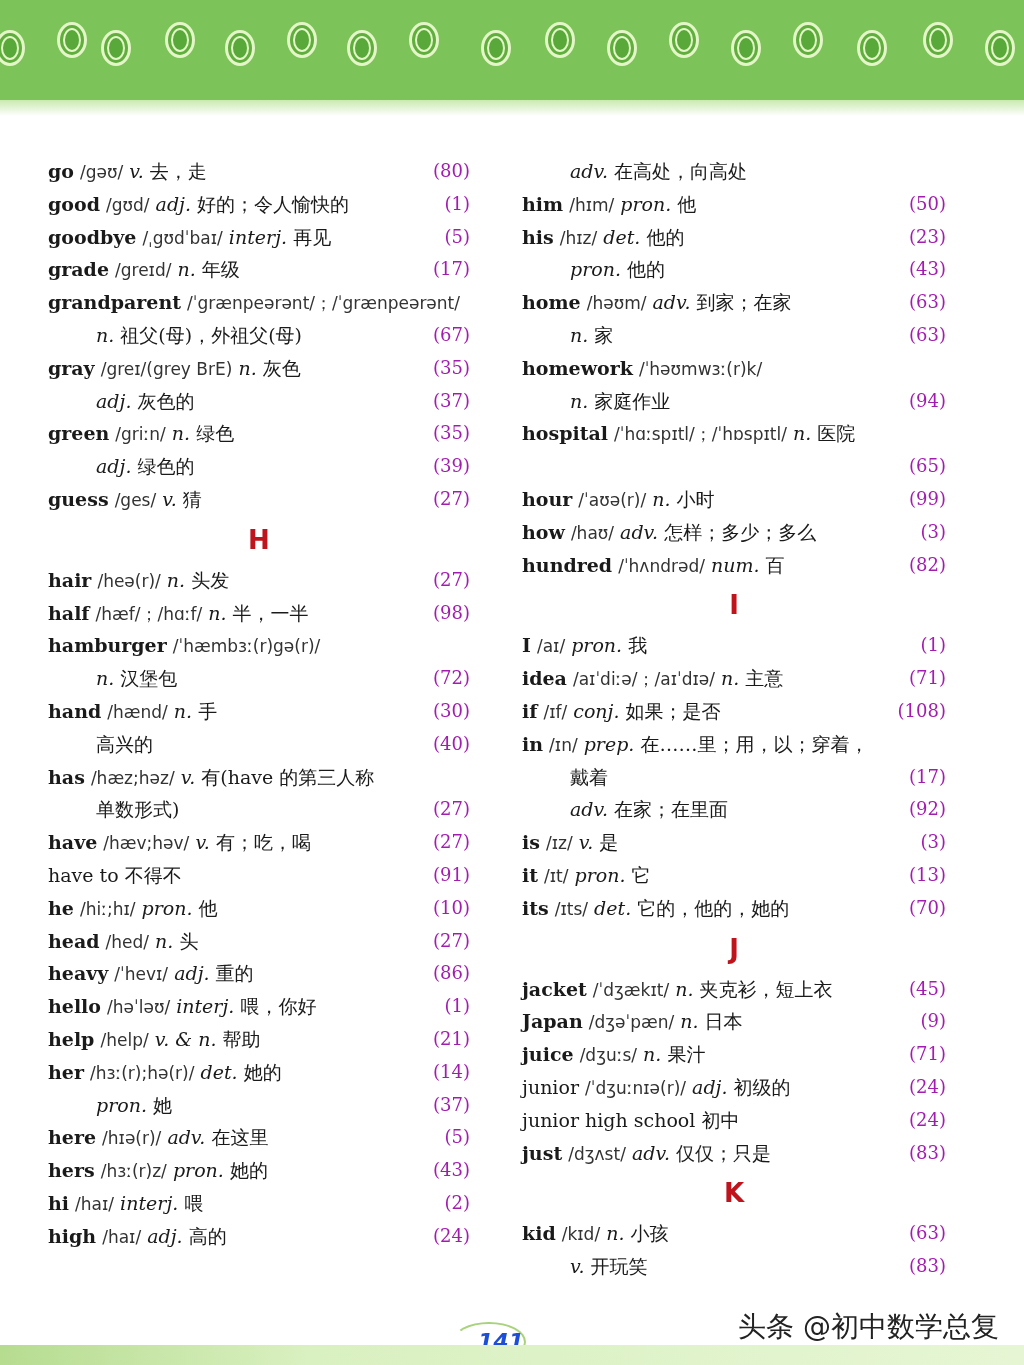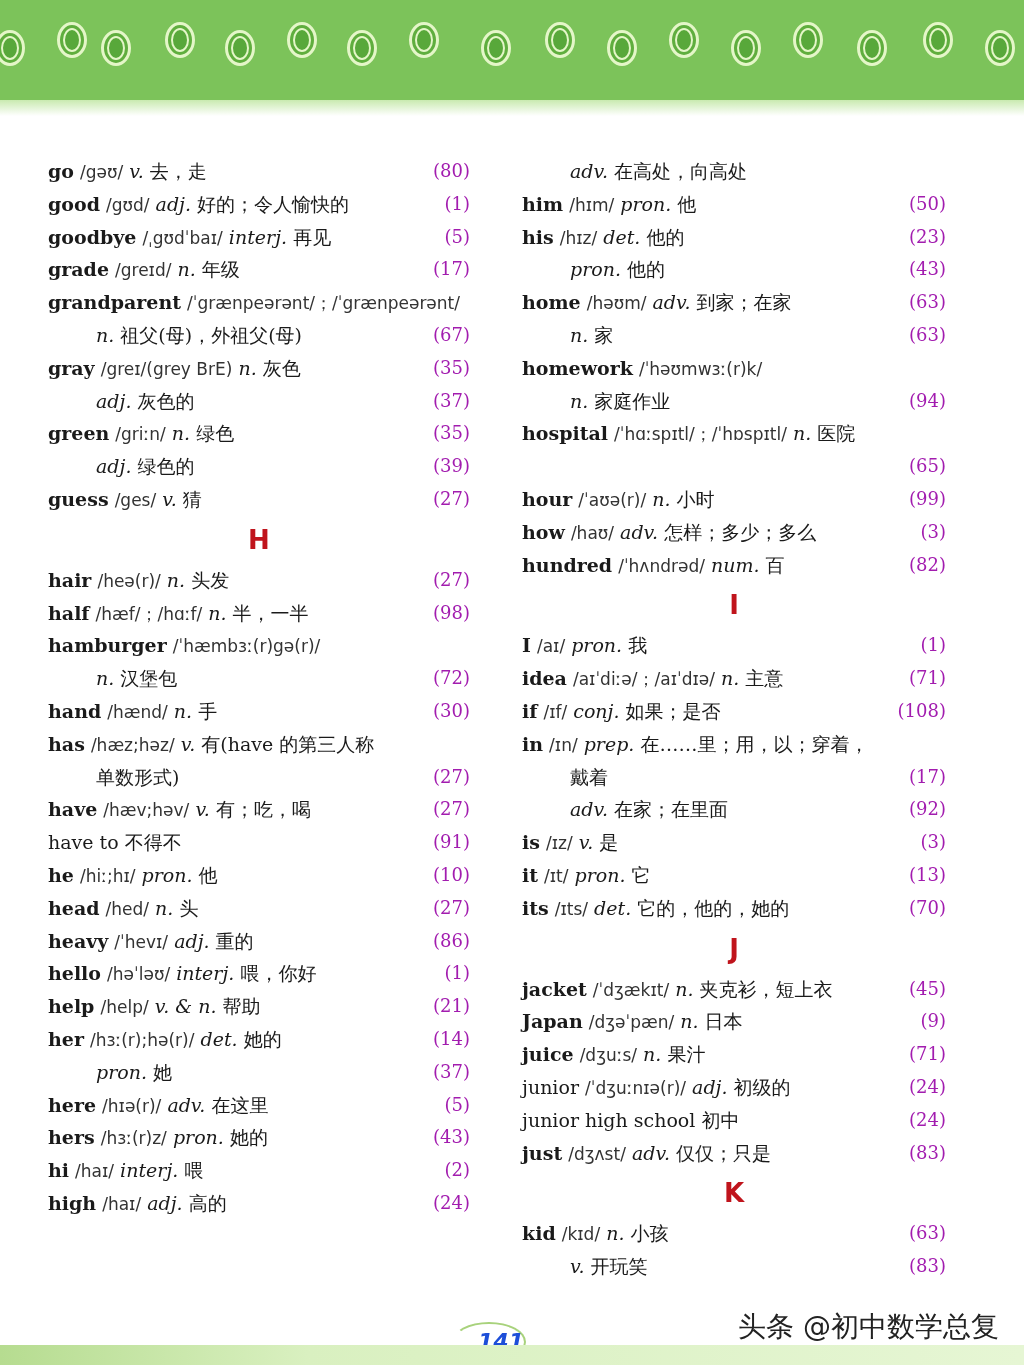--- a/index.html
+++ b/index.html
@@ -97,20 +97,21 @@
     <div class="row indent"><span class="pos">adj.</span> <span class="def">灰色的</span> <span class="page">(37)</span></div>
     <div class="row"><span class="head">green</span> <span class="phon">/griːn/</span> <span class="pos">n.</span> <span class="def">绿色</span> <span class="page">(35)</span></div>
     <div class="row indent"><span class="pos">adj.</span> <span class="def">绿色的</span> <span class="page">(39)</span></div>
     <div class="row"><span class="head">guess</span> <span class="phon">/ges/</span> <span class="pos">v.</span> <span class="def">猜</span> <span class="page">(27)</span></div>
     <div class="letter">H</div>
     <div class="row"><span class="head">hair</span> <span class="phon">/heə(r)/</span> <span class="pos">n.</span> <span class="def">头发</span> <span class="page">(27)</span></div>
     <div class="row"><span class="head">half</span> <span class="phon">/hæf/；/hɑːf/</span> <span class="pos">n.</span> <span class="def">半，一半</span> <span class="page">(98)</span></div>
     <div class="row"><span class="head">hamburger</span> <span class="phon">/ˈhæmbɜː(r)gə(r)/</span> </div>
     <div class="row indent"><span class="pos">n.</span> <span class="def">汉堡包</span> <span class="page">(72)</span></div>
     <div class="row"><span class="head">hand</span> <span class="phon">/hænd/</span> <span class="pos">n.</span> <span class="def">手</span> <span class="page">(30)</span></div>
+    <div class="row indent"><span class="def">高兴的</span> <span class="page">(40)</span></div>
     <div class="row"><span class="head">has</span> <span class="phon">/hæz;həz/</span> <span class="pos">v.</span> <span class="def">有(have 的第三人称</span> </div>
     <div class="row indent"><span class="def">单数形式)</span> <span class="page">(27)</span></div>
     <div class="row"><span class="head">have</span> <span class="phon">/hæv;həv/</span> <span class="pos">v.</span> <span class="def">有；吃，喝</span> <span class="page">(27)</span></div>
     <div class="row plain"><span class="head">have to</span> <span class="def">不得不</span> <span class="page">(91)</span></div>
     <div class="row"><span class="head">he</span> <span class="phon">/hiː;hɪ/</span> <span class="pos">pron.</span> <span class="def">他</span> <span class="page">(10)</span></div>
     <div class="row"><span class="head">head</span> <span class="phon">/hed/</span> <span class="pos">n.</span> <span class="def">头</span> <span class="page">(27)</span></div>
     <div class="row"><span class="head">heavy</span> <span class="phon">/ˈhevɪ/</span> <span class="pos">adj.</span> <span class="def">重的</span> <span class="page">(86)</span></div>
     <div class="row"><span class="head">hello</span> <span class="phon">/həˈləʊ/</span> <span class="pos">interj.</span> <span class="def">喂，你好</span> <span class="page">(1)</span></div>
     <div class="row"><span class="head">help</span> <span class="phon">/help/</span> <span class="pos">v. &amp; n.</span> <span class="def">帮助</span> <span class="page">(21)</span></div>
     <div class="row"><span class="head">her</span> <span class="phon">/hɜː(r);hə(r)/</span> <span class="pos">det.</span> <span class="def">她的</span> <span class="page">(14)</span></div>

